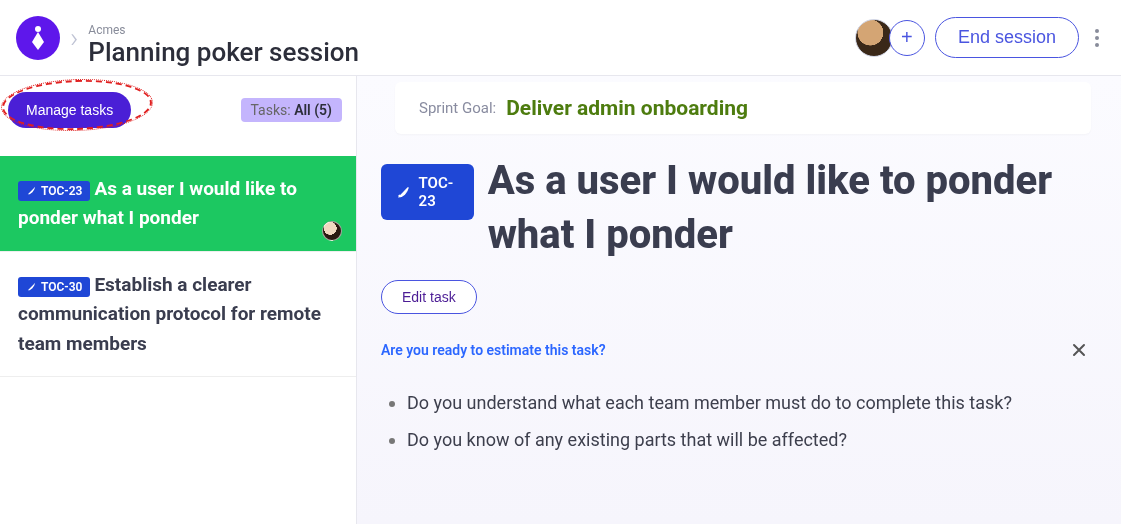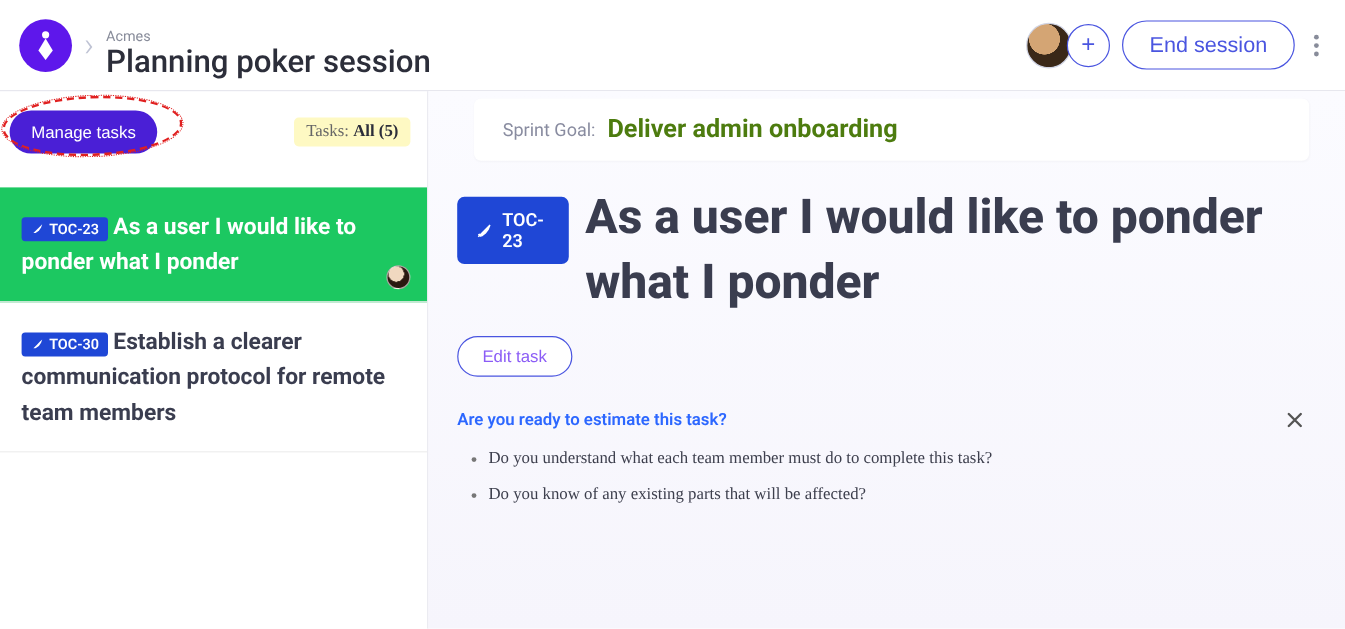--- a/index.html
+++ b/index.html
@@ -86,22 +86,22 @@
     width: 150px; height: 50px;
     border: 2px dashed #e02020; border-radius: 50%;
     pointer-events: none;
     transform: rotate(-2deg);
   }
   .redcircle::after {
     content: ''; position: absolute; inset: -3px;
     border: 1px dotted #e02020; border-radius: 50%;
   }
   .tasks-filter {
-    background: #fef9c3; padding: 4px 10px; border-radius: 4px;
-    font-size: 14px; color: #666; cursor: pointer; font-family: Liberation Serif, serif;
+    background: #c4b5fd; padding: 4px 10px; border-radius: 4px;
+    font-size: 14px; color: #666; cursor: pointer;
   }
   .tasks-filter .bold { color: #2c2e3a; font-weight: 600; }
 
   .task-list { flex: 1; overflow-y: auto; }
   .task-item {
     padding: 18px 18px 18px 18px;
     border-bottom: 1px solid #eee;
     cursor: pointer;
     position: relative;
   }
@@ -150,39 +150,39 @@
     font-size: 15px; font-weight: 600;
     margin-top: 10px;
   }
   .detail-tag svg { width: 18px; height: 18px; }
   .detail-title {
     font-size: 40px; font-weight: 800; color: #3a3d4f;
     line-height: 1.35;
   }
   .edit-task-btn {
     margin-top: 18px; padding: 8px 20px;
-    border: 1.5px solid #4a55e0; color: #8b5cf6;
+    border: 1.5px solid #4a55e0; color: #4c1d95;
     background: #fff; border-radius: 22px;
     font-size: 14px; font-weight: 500; cursor: pointer;
   }
   .prompt-row {
     margin-top: 23px; padding-bottom: 6px;
     display: flex; align-items: center; justify-content: space-between;
     border-top: 1px solid transparent;
   }
   .prompt-text { color: #2c67ff; font-weight: 600; font-size: 14px; }
   .close-x {
     background: none; border: none; cursor: pointer;
     color: #555; width: 24px; height: 24px;
     display: flex; align-items: center; justify-content: center;
   }
   .close-x svg { width: 16px; height: 16px; }
   .questions {
-    margin-top: 2px; padding-left: 26px;
-    font-size: 14px; color: #3d3f4d; line-height: 1.85; font-family: Liberation Serif, serif;
+    margin-top: 18px; padding-left: 26px;
+    font-size: 18px; color: #3d3f4d; line-height: 1.85;
   }
   .questions li { margin-bottom: 4px; }
   .questions li::marker { color: #777; }
 </style>
 </head>
 <body>
 
 <div class="header">
   <div class="logo">
     <svg viewBox="0 0 20 28">

